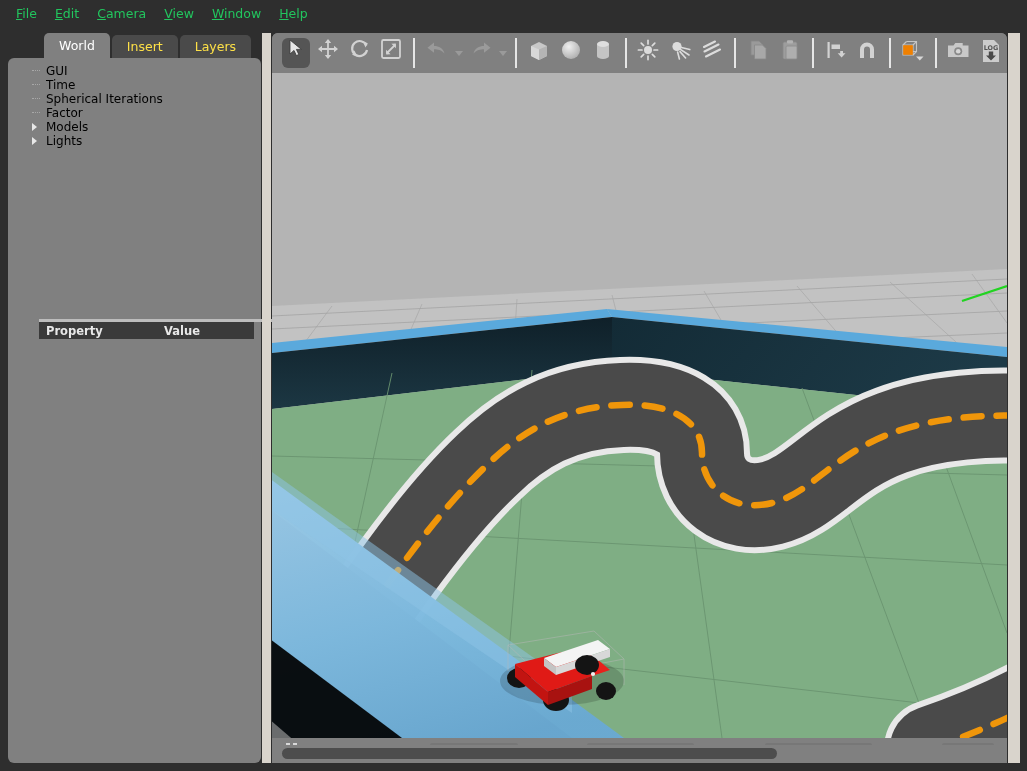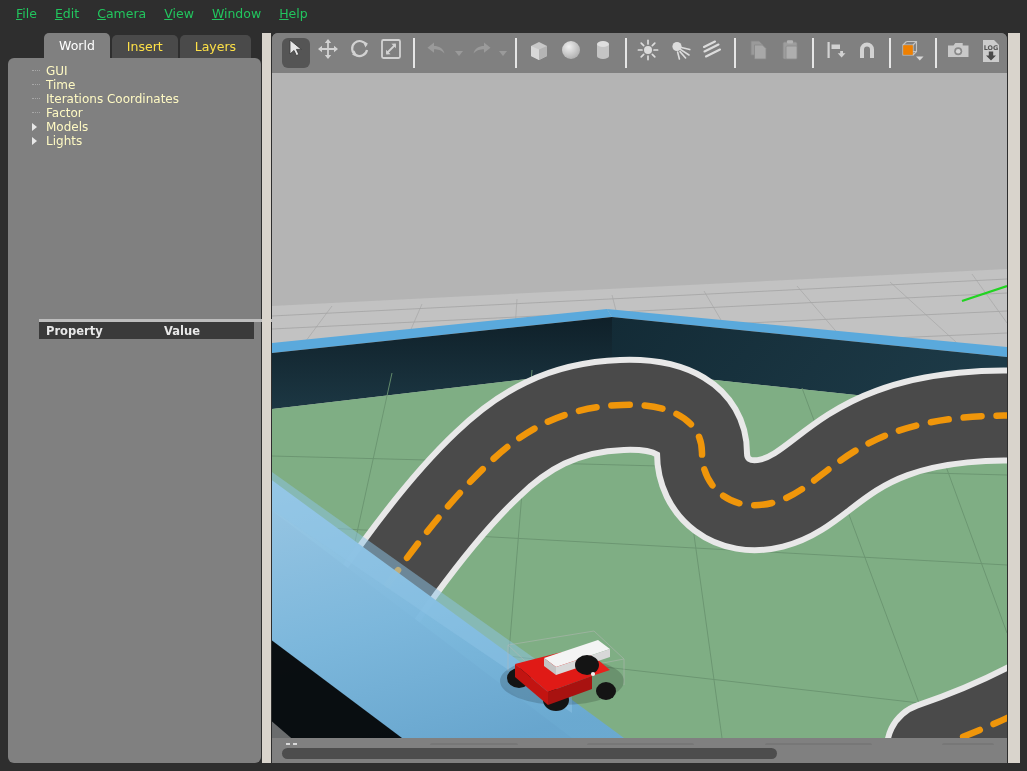--- a/index.html
+++ b/index.html
@@ -34,21 +34,21 @@
   }
   .tab.active { background: #808080; color: #ffffff; height: 26px; line-height: 26px; }
 
   .panel-body {
     position: absolute; left: 0; top: 25px; width: 253px; height: 705px;
     background: #808080; border-radius: 6px;
   }
   .tree { position: absolute; left: 0; top: 6px; width: 253px; }
   .tree-row {
     display: flex; align-items: center; height: 14px; padding-left: 24px;
-    font-size: 12px; color: #fef9c3; cursor: default; white-space: nowrap;
+    font-size: 12px; color: #000000; cursor: default; white-space: nowrap;
   }
   .tree-marker {
     width: 14px; flex: 0 0 14px; display: inline-block; font-size: 9px;
     color: #c9c9c9; line-height: 14px;
   }
   .tree-marker.dots {
     border-top: none;
   }
   .tree-marker.dots::before {
     content: ""; display: inline-block; width: 8px; height: 1px;
@@ -185,21 +185,21 @@
         <div class="tree-row">
           <span class="tree-marker dots"></span>
           <span>GUI</span>
         </div>
         <div class="tree-row">
           <span class="tree-marker dots"></span>
           <span>Time</span>
         </div>
         <div class="tree-row">
           <span class="tree-marker dots"></span>
-          <span>Iterations Coordinates</span>
+          <span>Spherical Iterations</span>
         </div>
         <div class="tree-row">
           <span class="tree-marker dots"></span>
           <span>Factor</span>
         </div>
         <div class="tree-row">
           <span class="tree-marker arrow"></span>
           <span>Models</span>
         </div>
         <div class="tree-row">

